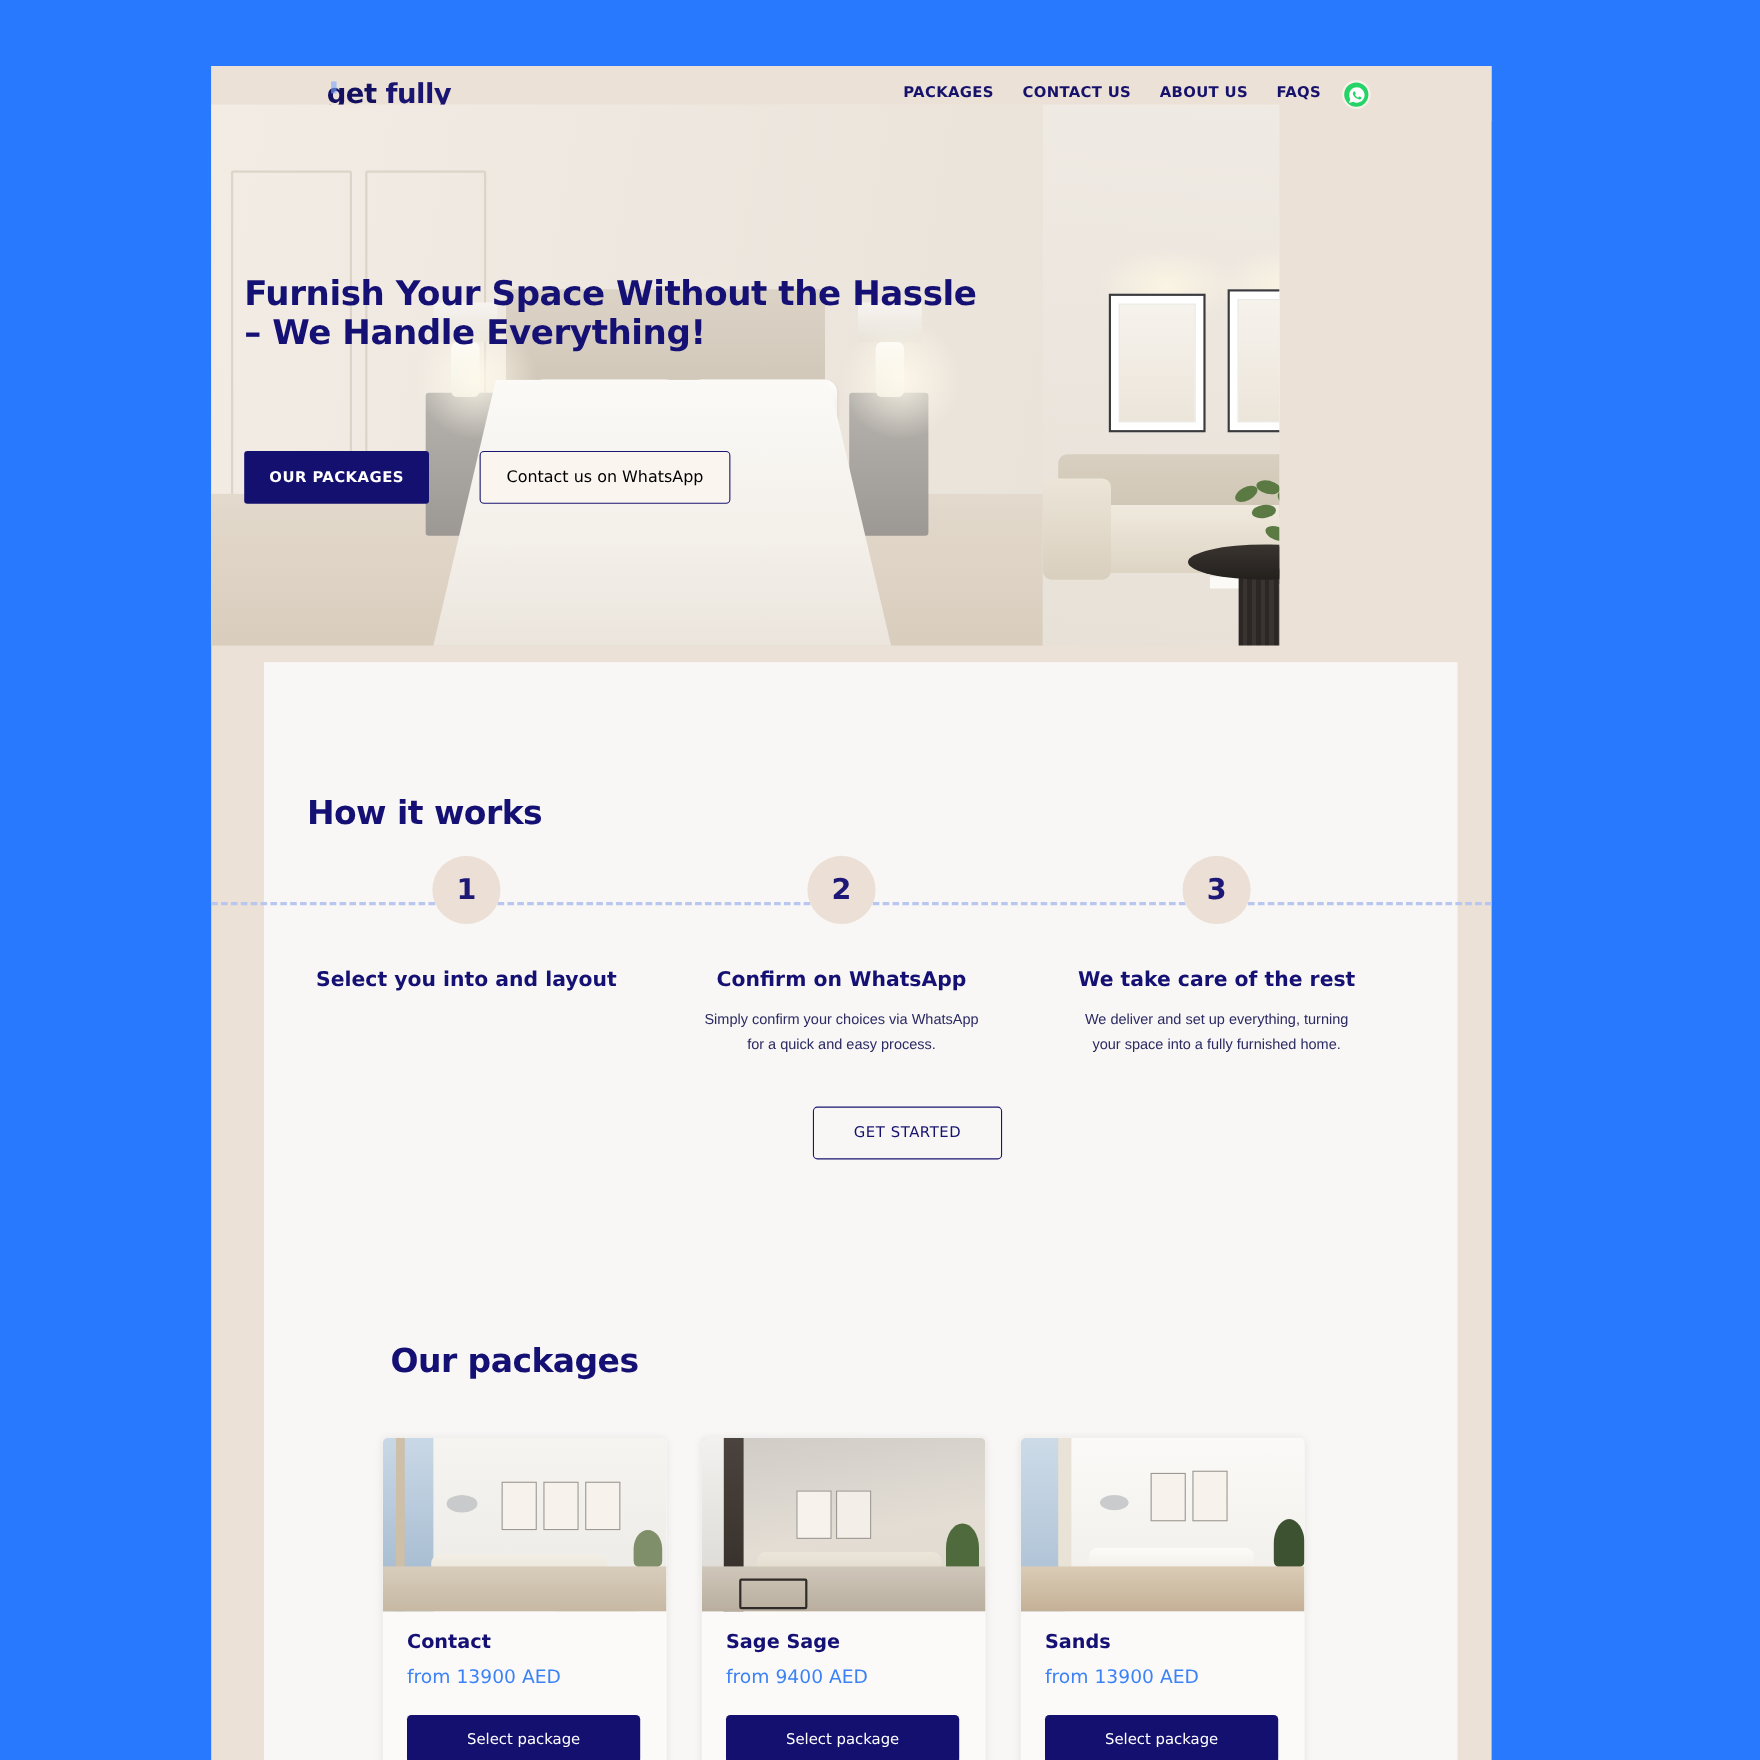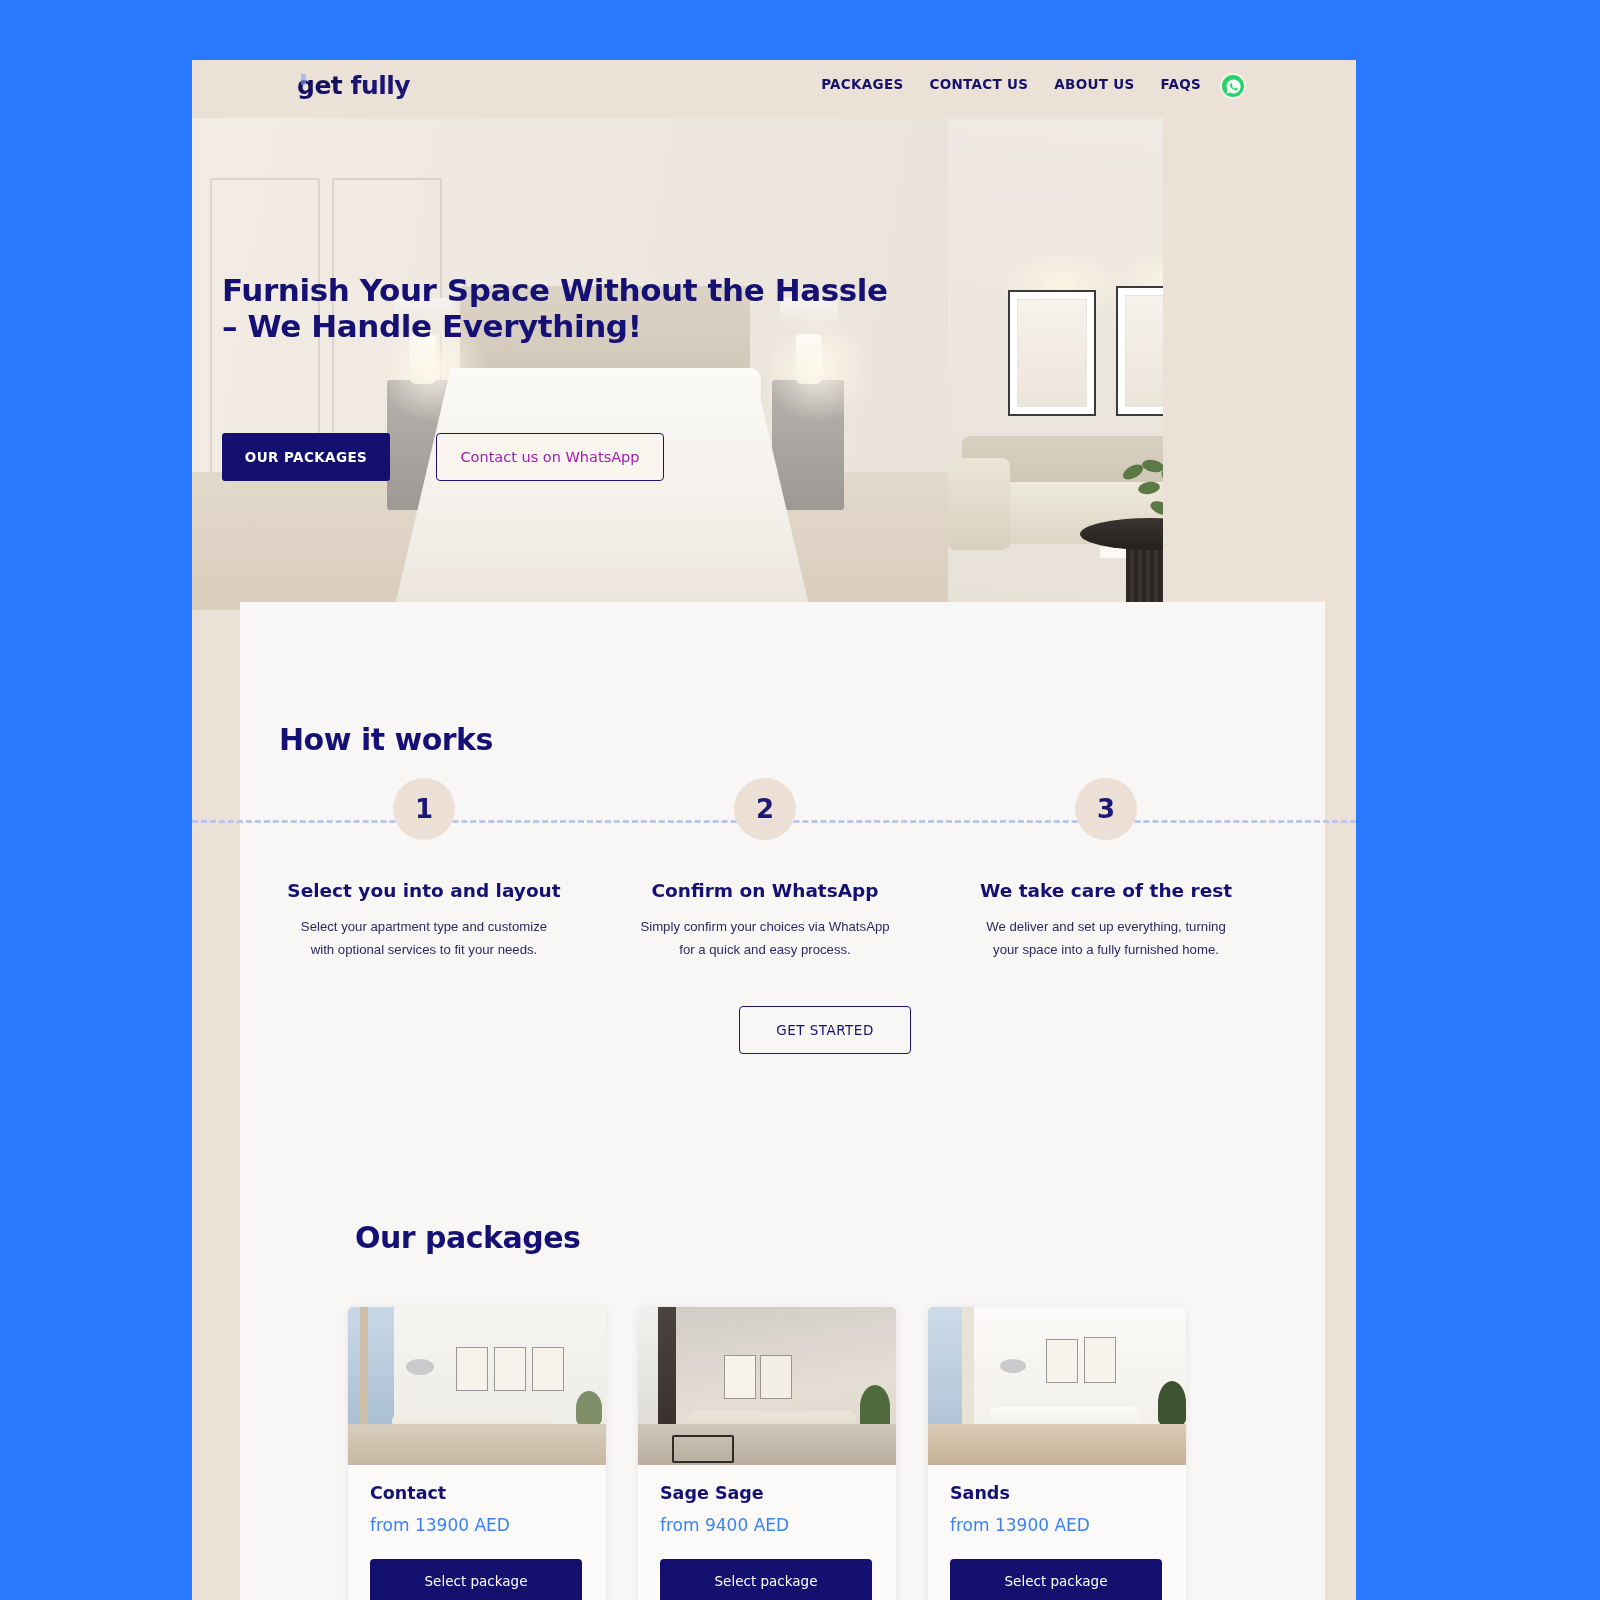--- a/index.html
+++ b/index.html
@@ -58,21 +58,21 @@
     position: absolute; right: 110px; top: 13px;
     width: 26px; height: 26px; border-radius: 50%;
     background: #25d366;
     display: flex; align-items: center; justify-content: center;
     border: 2px solid #f7f1ea;
   }
   #whatsapp-header-btn svg { width: 17px; height: 17px; fill: #fff; }
 
   
   #hero {
-    position: absolute; left: 0; top: 58px;
+    position: absolute; left: 0; top: 35px;
     width: 971px; height: 492px;
     overflow: hidden;
   }
   .hero-img { position: absolute; top: 0; height: 492px; overflow: hidden; }
   #hero-img-left  { left: 0;   width: 756px; }
   #hero-img-right { left: 756px; width: 408px; }
 
   
   .bedroom { position: absolute; inset: 0; background:
       linear-gradient(180deg,#efe9e1 0%, #ece5dc 55%, #e5ddd2 100%); }
@@ -151,21 +151,21 @@
     letter-spacing: -0.15px;
   }
   #hero-buttons { position: absolute; left: 30px; top: 315px; display: flex; gap: 46px; }
   #btn-our-packages {
     width: 168px; height: 48px; background: #141070; color: #fff;
     border: none; border-radius: 3px;
     font-family:"DejaVu Sans",sans-serif;
     font-size: 13.5px; font-weight: 600; letter-spacing: .4px; cursor: pointer;
   }
   #btn-contact-whatsapp {
-    width: 228px; height: 48px; background: #faf5ef; color: #a21caf;
+    width: 228px; height: 48px; background: #faf5ef; color: #000000;
     border: 1.5px solid #1a1570; border-radius: 4px;
     font-family:"DejaVu Sans",sans-serif;
     font-size: 14.5px; font-weight: 400; cursor: pointer;
   }
 
   
   #content-sheet {
     position: absolute; left: 48px; top: 542px;
     width: 1085px; height: 998px;
     background: #f8f7f5;
@@ -353,21 +353,20 @@
   </section>
 
   <div id="content-sheet">
 
     <h2 id="how-title">How it works</h2>
     <div id="steps-line"></div>
 
     <div class="step" id="step-1">
       <div class="step-circle">1</div>
       <div class="step-title">Select you into and layout</div>
-      <div class="step-desc">Select your apartment type and customize with optional services to fit your needs.</div>
     </div>
 
     <div class="step" id="step-2">
       <div class="step-circle">2</div>
       <div class="step-title">Confirm on WhatsApp</div>
       <div class="step-desc">Simply confirm your choices via WhatsApp for a quick and easy process.</div>
     </div>
 
     <div class="step" id="step-3">
       <div class="step-circle">3</div>

